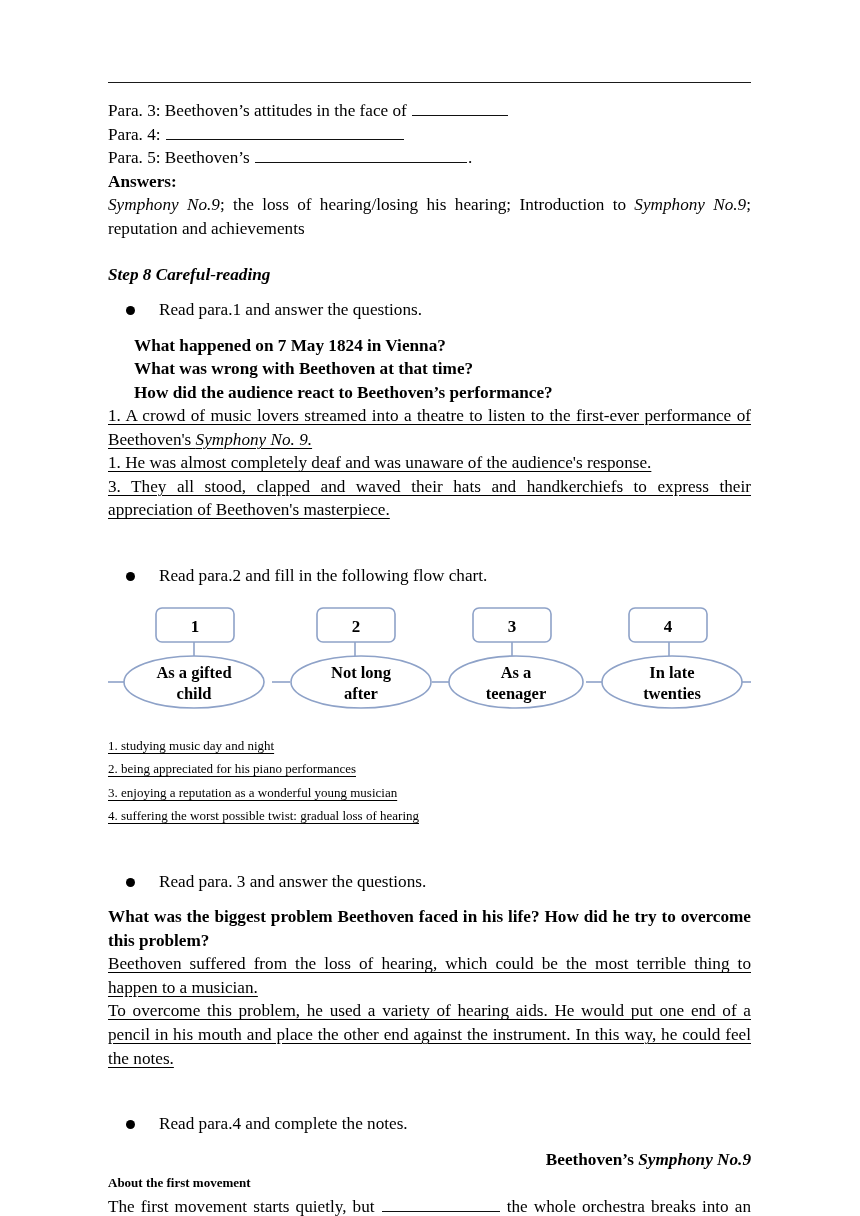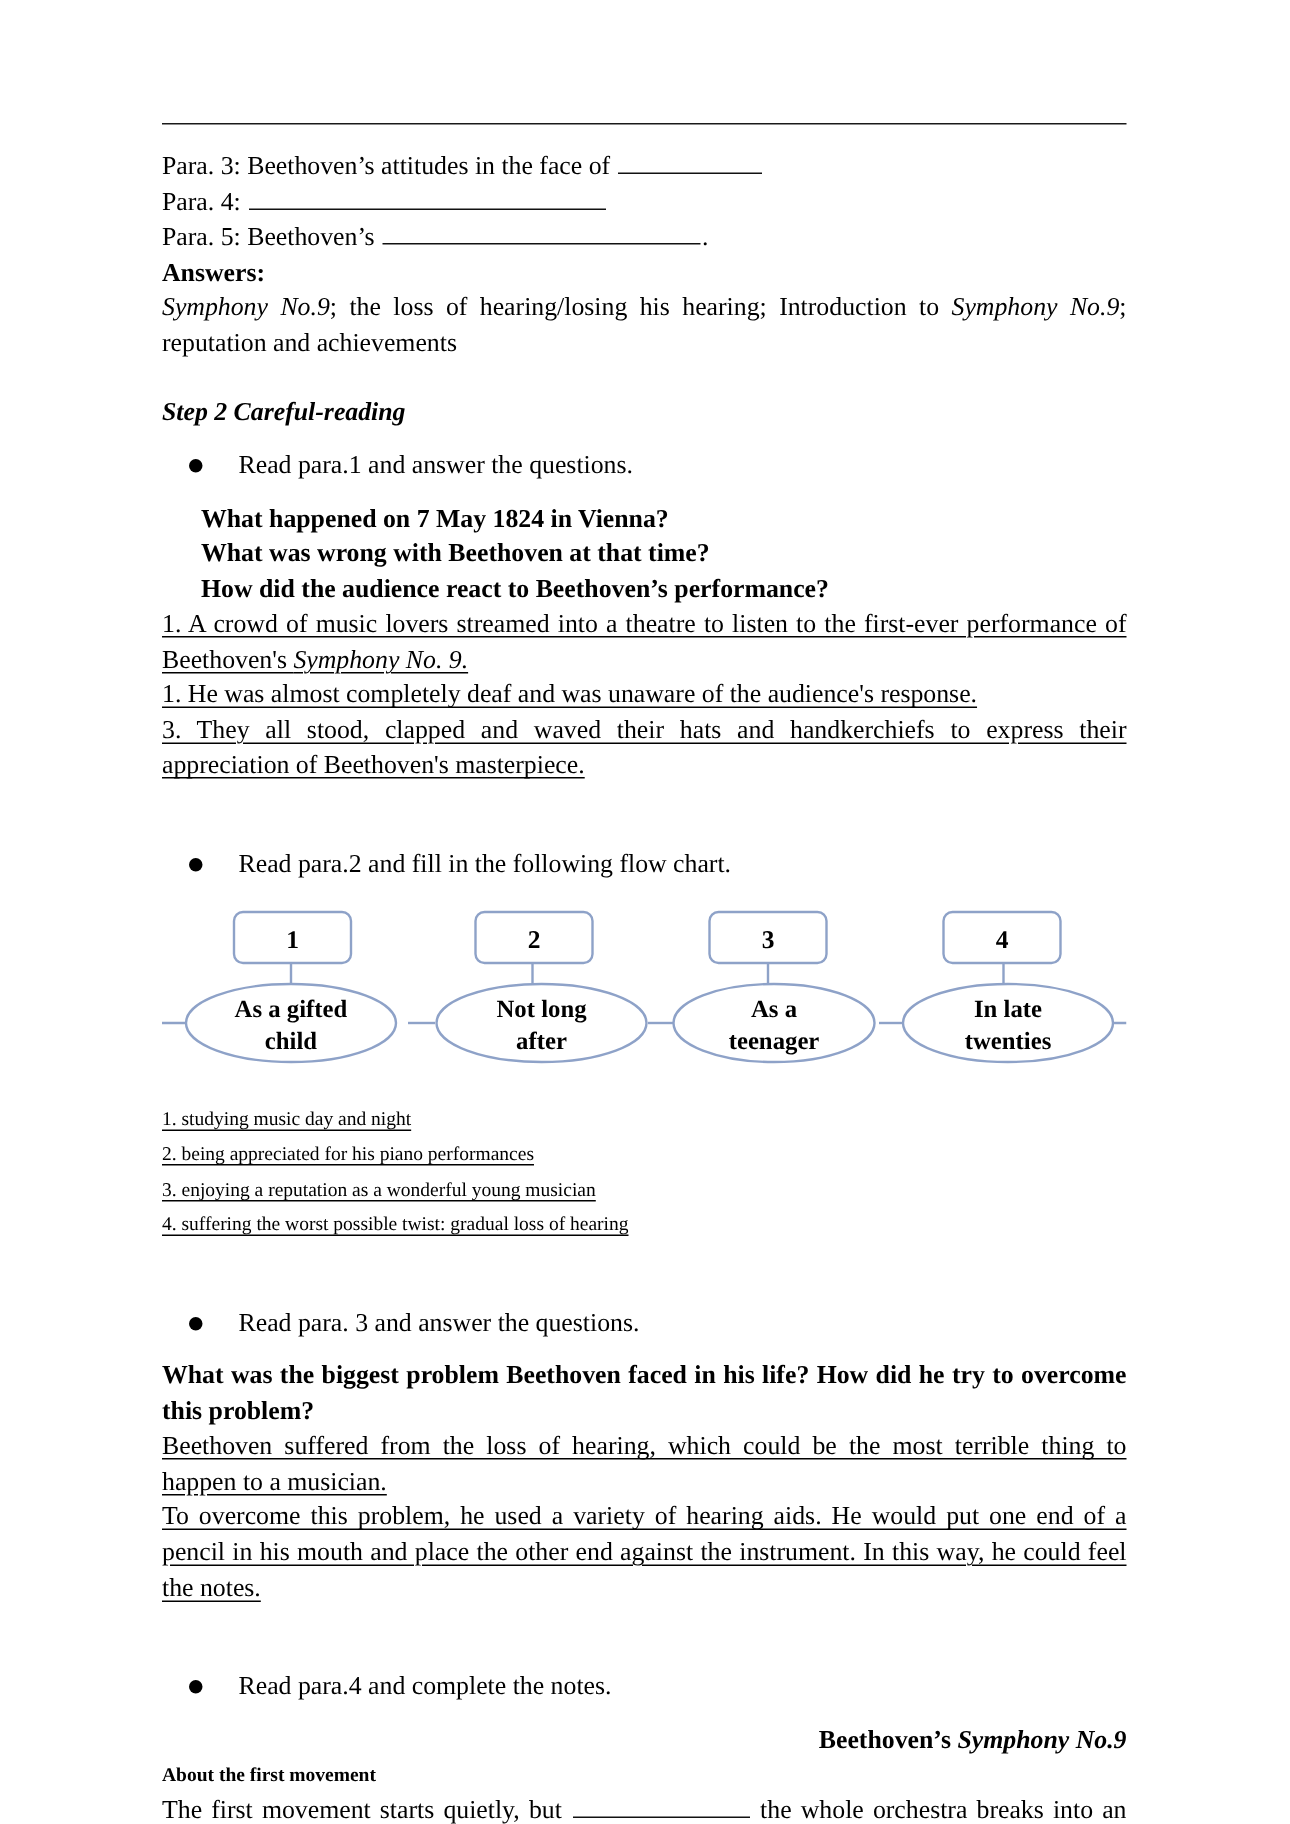--- a/index.html
+++ b/index.html
@@ -147,21 +147,21 @@
     <div class="para-line"><span>Para. 3: Beethoven’s attitudes in the face of </span><span class="blank b-a"></span></div>
     <div class="para-line"><span>Para. 4: </span><span class="blank b-b"></span></div>
     <div class="para-line"><span>Para. 5: Beethoven’s </span><span class="blank b-c"></span><span>.</span></div>
 
     <div class="para-line bold">Answers:</div>
 
     <div class="just"><span class="ital">Symphony No.9</span><span>; the loss of hearing/losing his hearing; Introduction to </span><span class="ital">Symphony No.9</span><span>; reputation and achievements</span></div>
 
     <div class="spacer-md"></div>
 
-    <div class="heading-step">Step 2 Careful-reading</div>
+    <div class="heading-step">Step 8 Careful-reading</div>
 
     <div class="bullet-row">
       <span class="bullet-dot"></span>
       <span>Read para.1 and answer the questions.</span>
     </div>
 
     <div class="q-line">What happened on 7 May 1824 in Vienna?</div>
     <div class="q-line">What was wrong with Beethoven at that time?</div>
     <div class="q-line">How did the audience react to Beethoven’s performance?</div>
 

